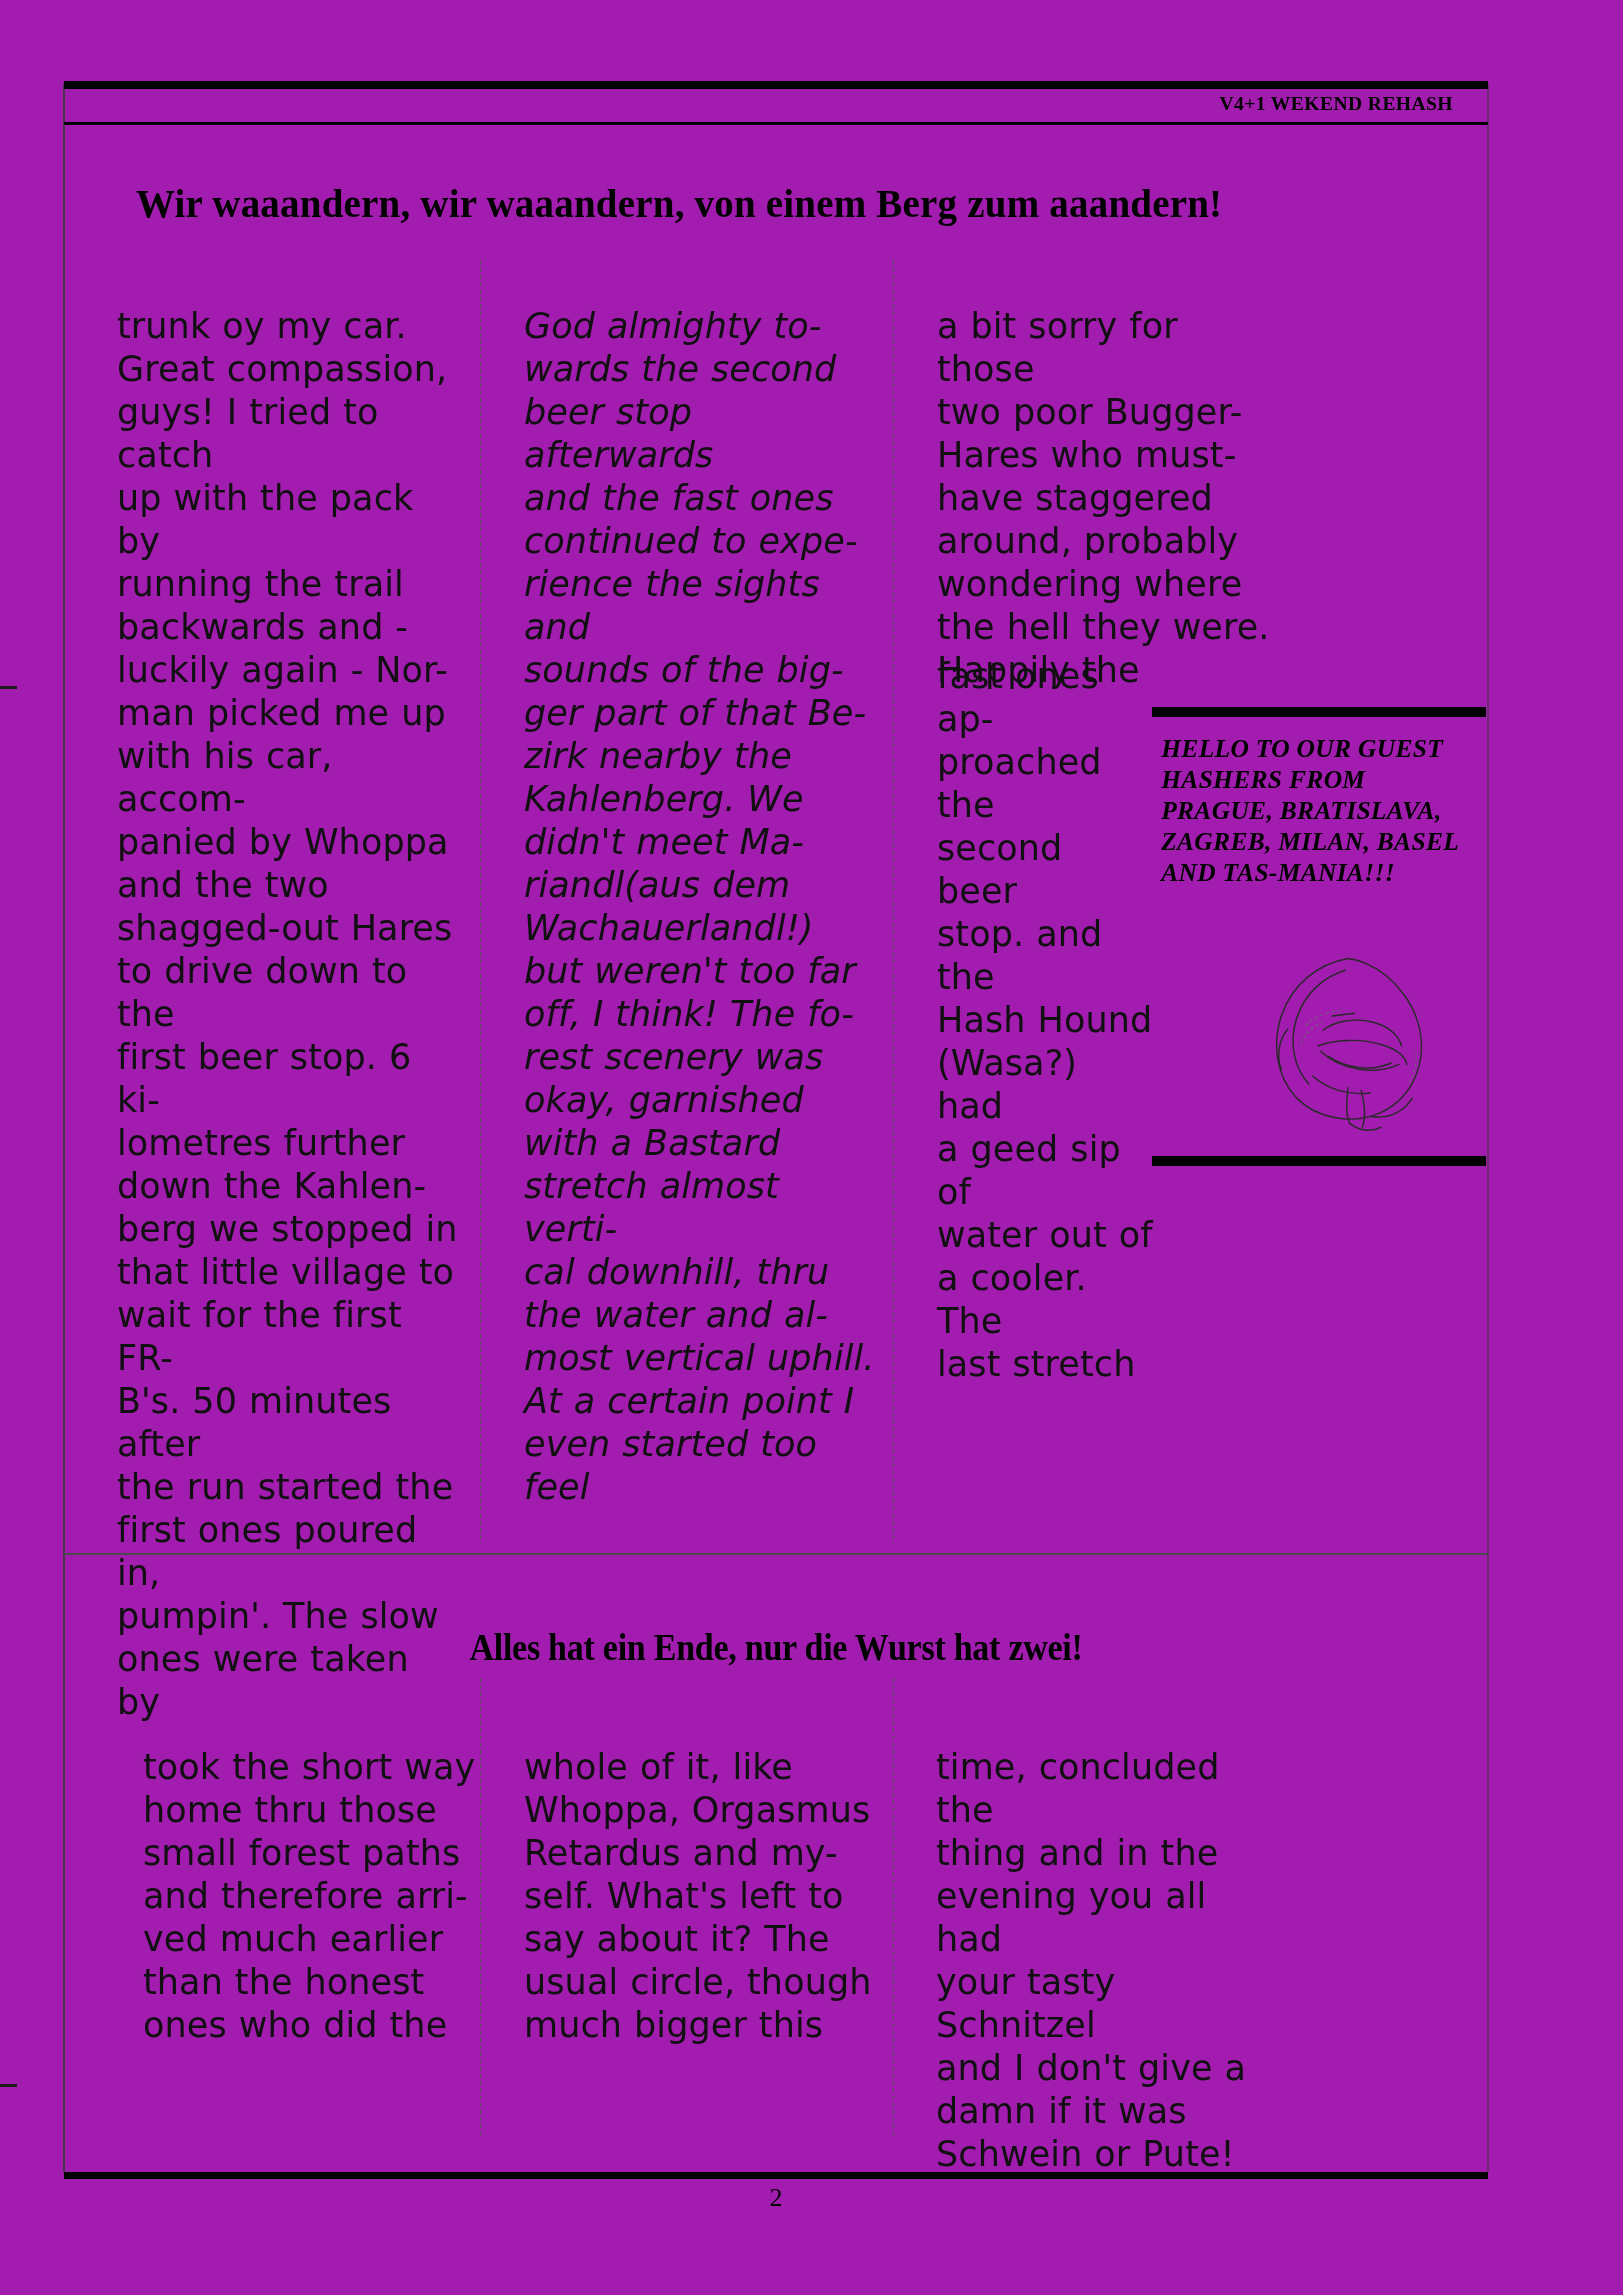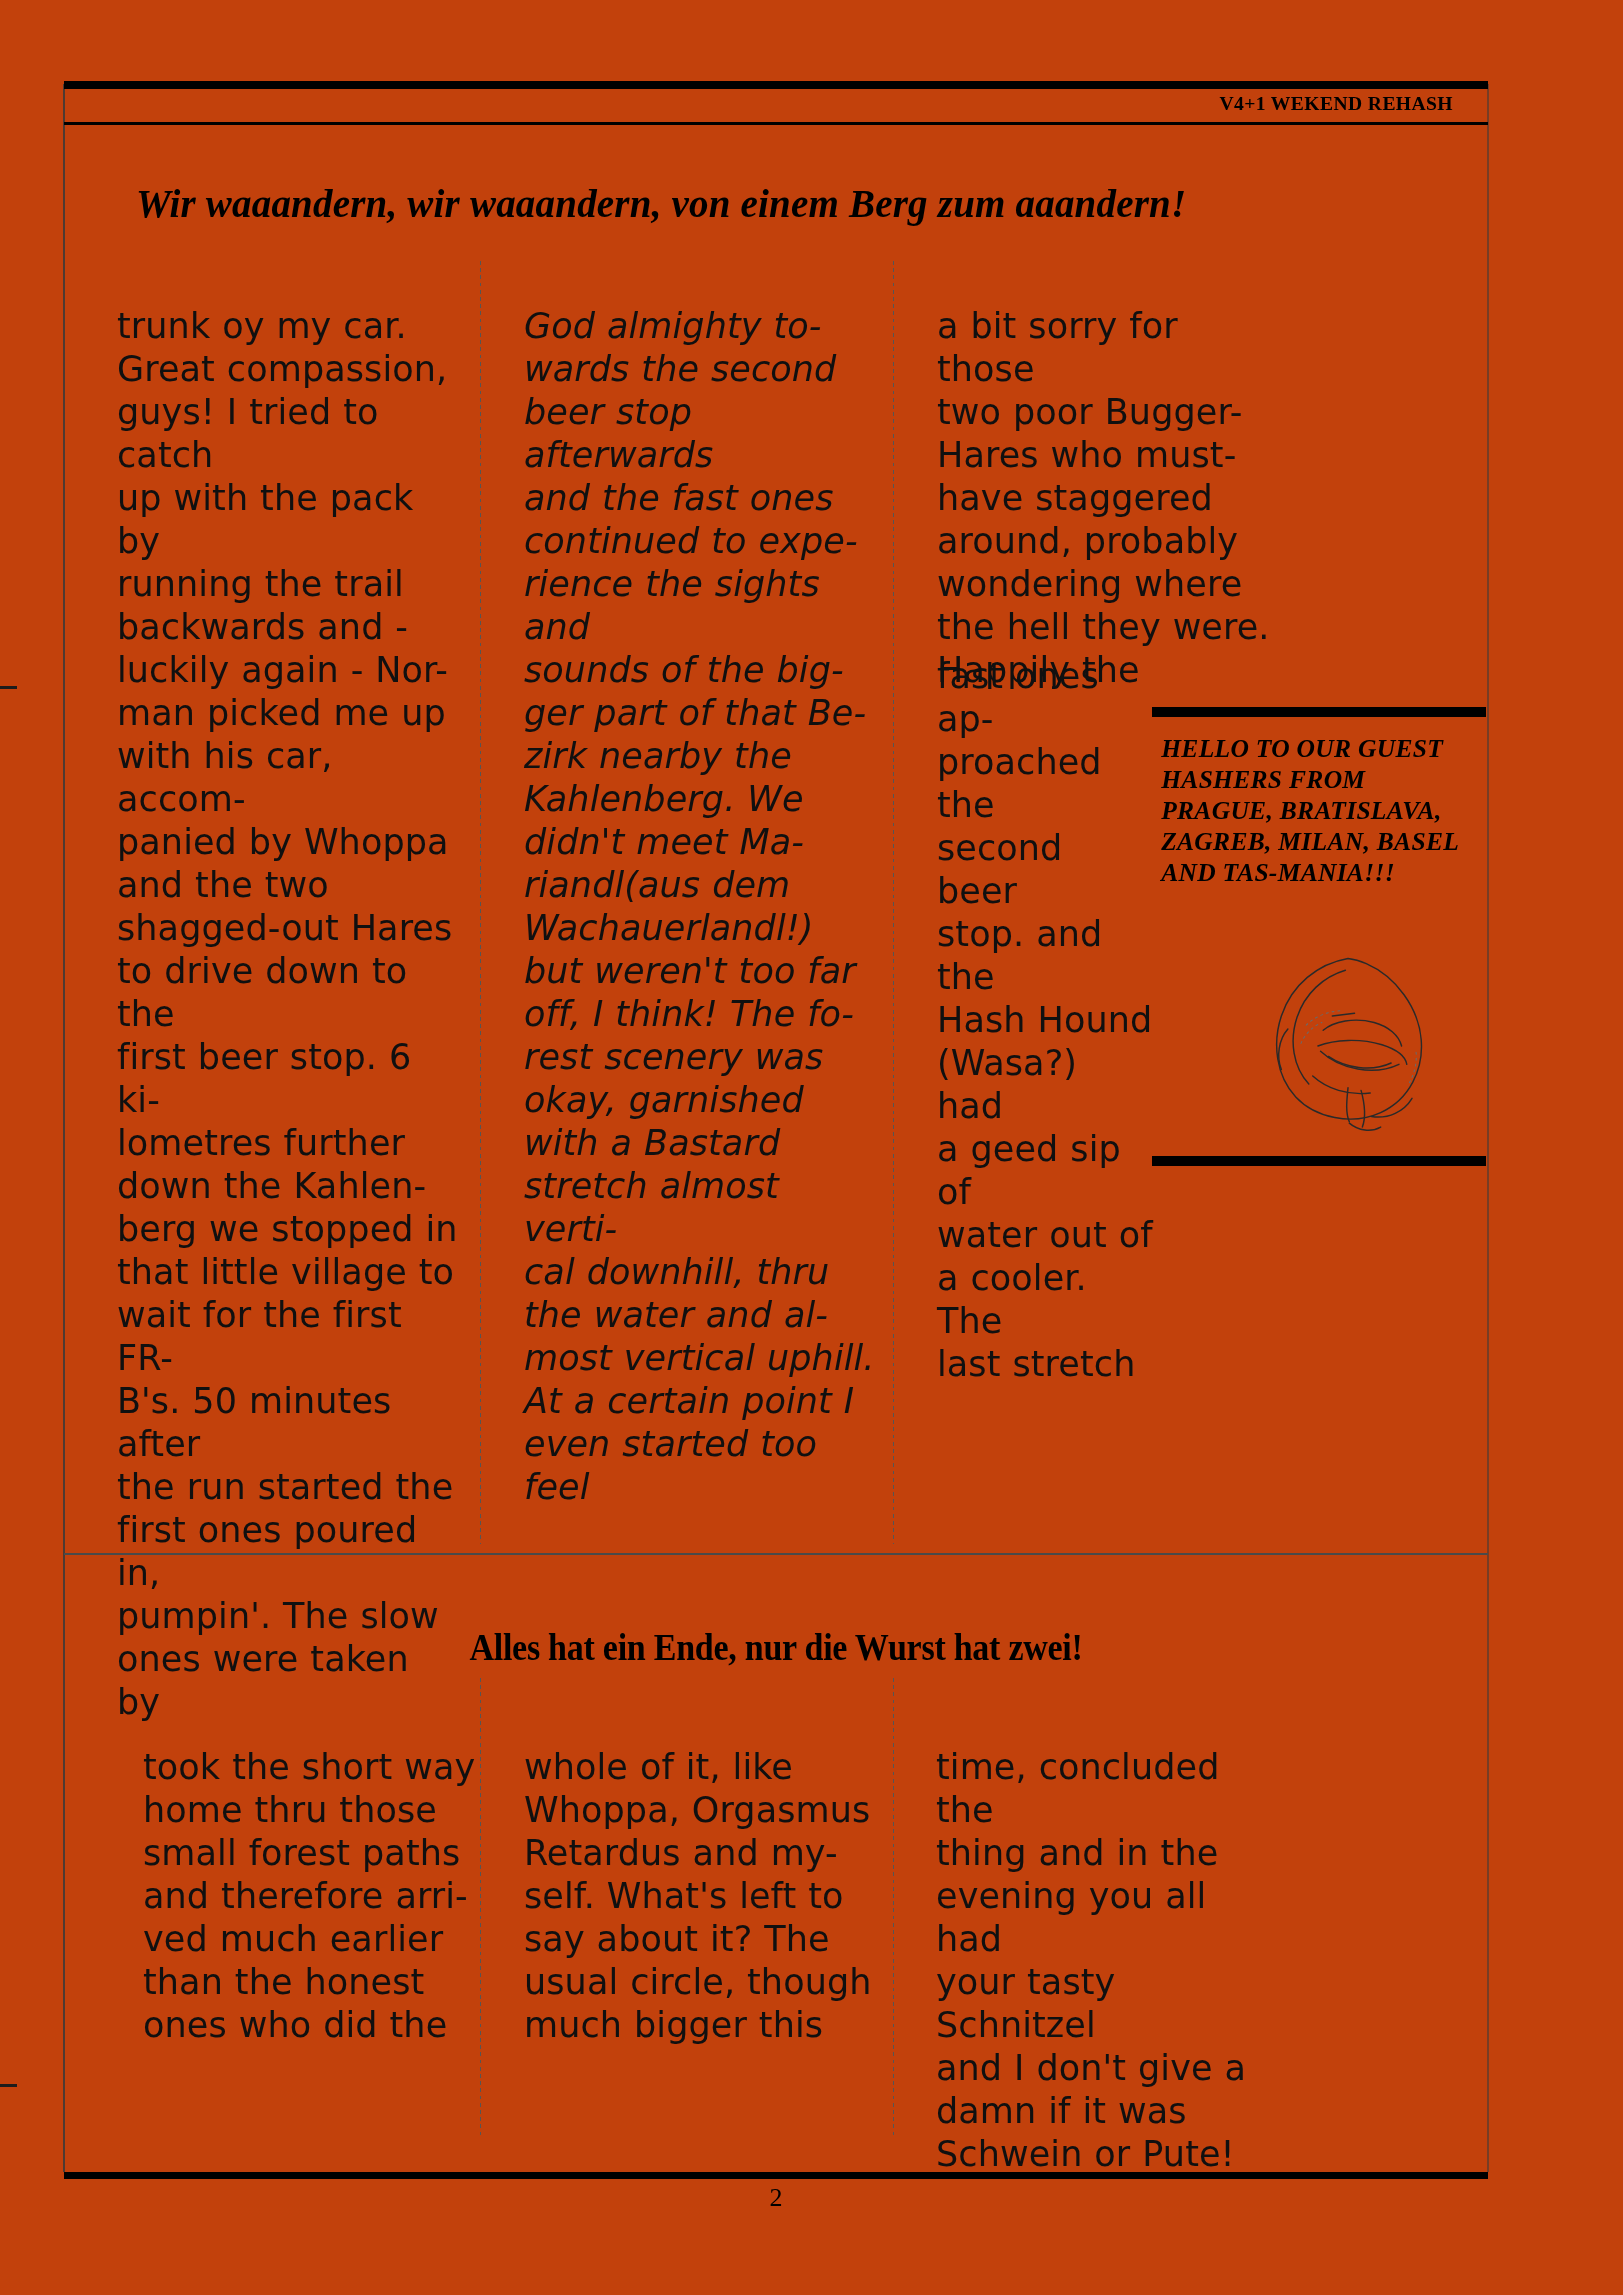--- a/index.html
+++ b/index.html
@@ -15,21 +15,21 @@
     color: #000000;
     overflow: hidden;
   }
 
   
   #page {
     position: absolute;
     left: 0; top: 0;
     width: 1624px;
     height: 2295px;
-    background: #c2410c;
+    background: #a21caf;
   }
 
   
   .page-left-rule {
     position: absolute;
     left: 63px;
     top: 84px;
     width: 2px;
     height: 2088px;
     background: #3a3a3a;
@@ -82,21 +82,20 @@
     white-space: nowrap;
   }
 
   
   .article-title {
     position: absolute;
     left: 136px;
     top: 154px;
     width: 1178px;
     font-family: "Liberation Serif", serif;
-    font-style: italic;
     font-weight: bold;
     font-size: 39px;
     line-height: 48px;
     letter-spacing: 0.2px;
   }
 
   
   .col-rule {
     position: absolute;
     width: 1.3px;

